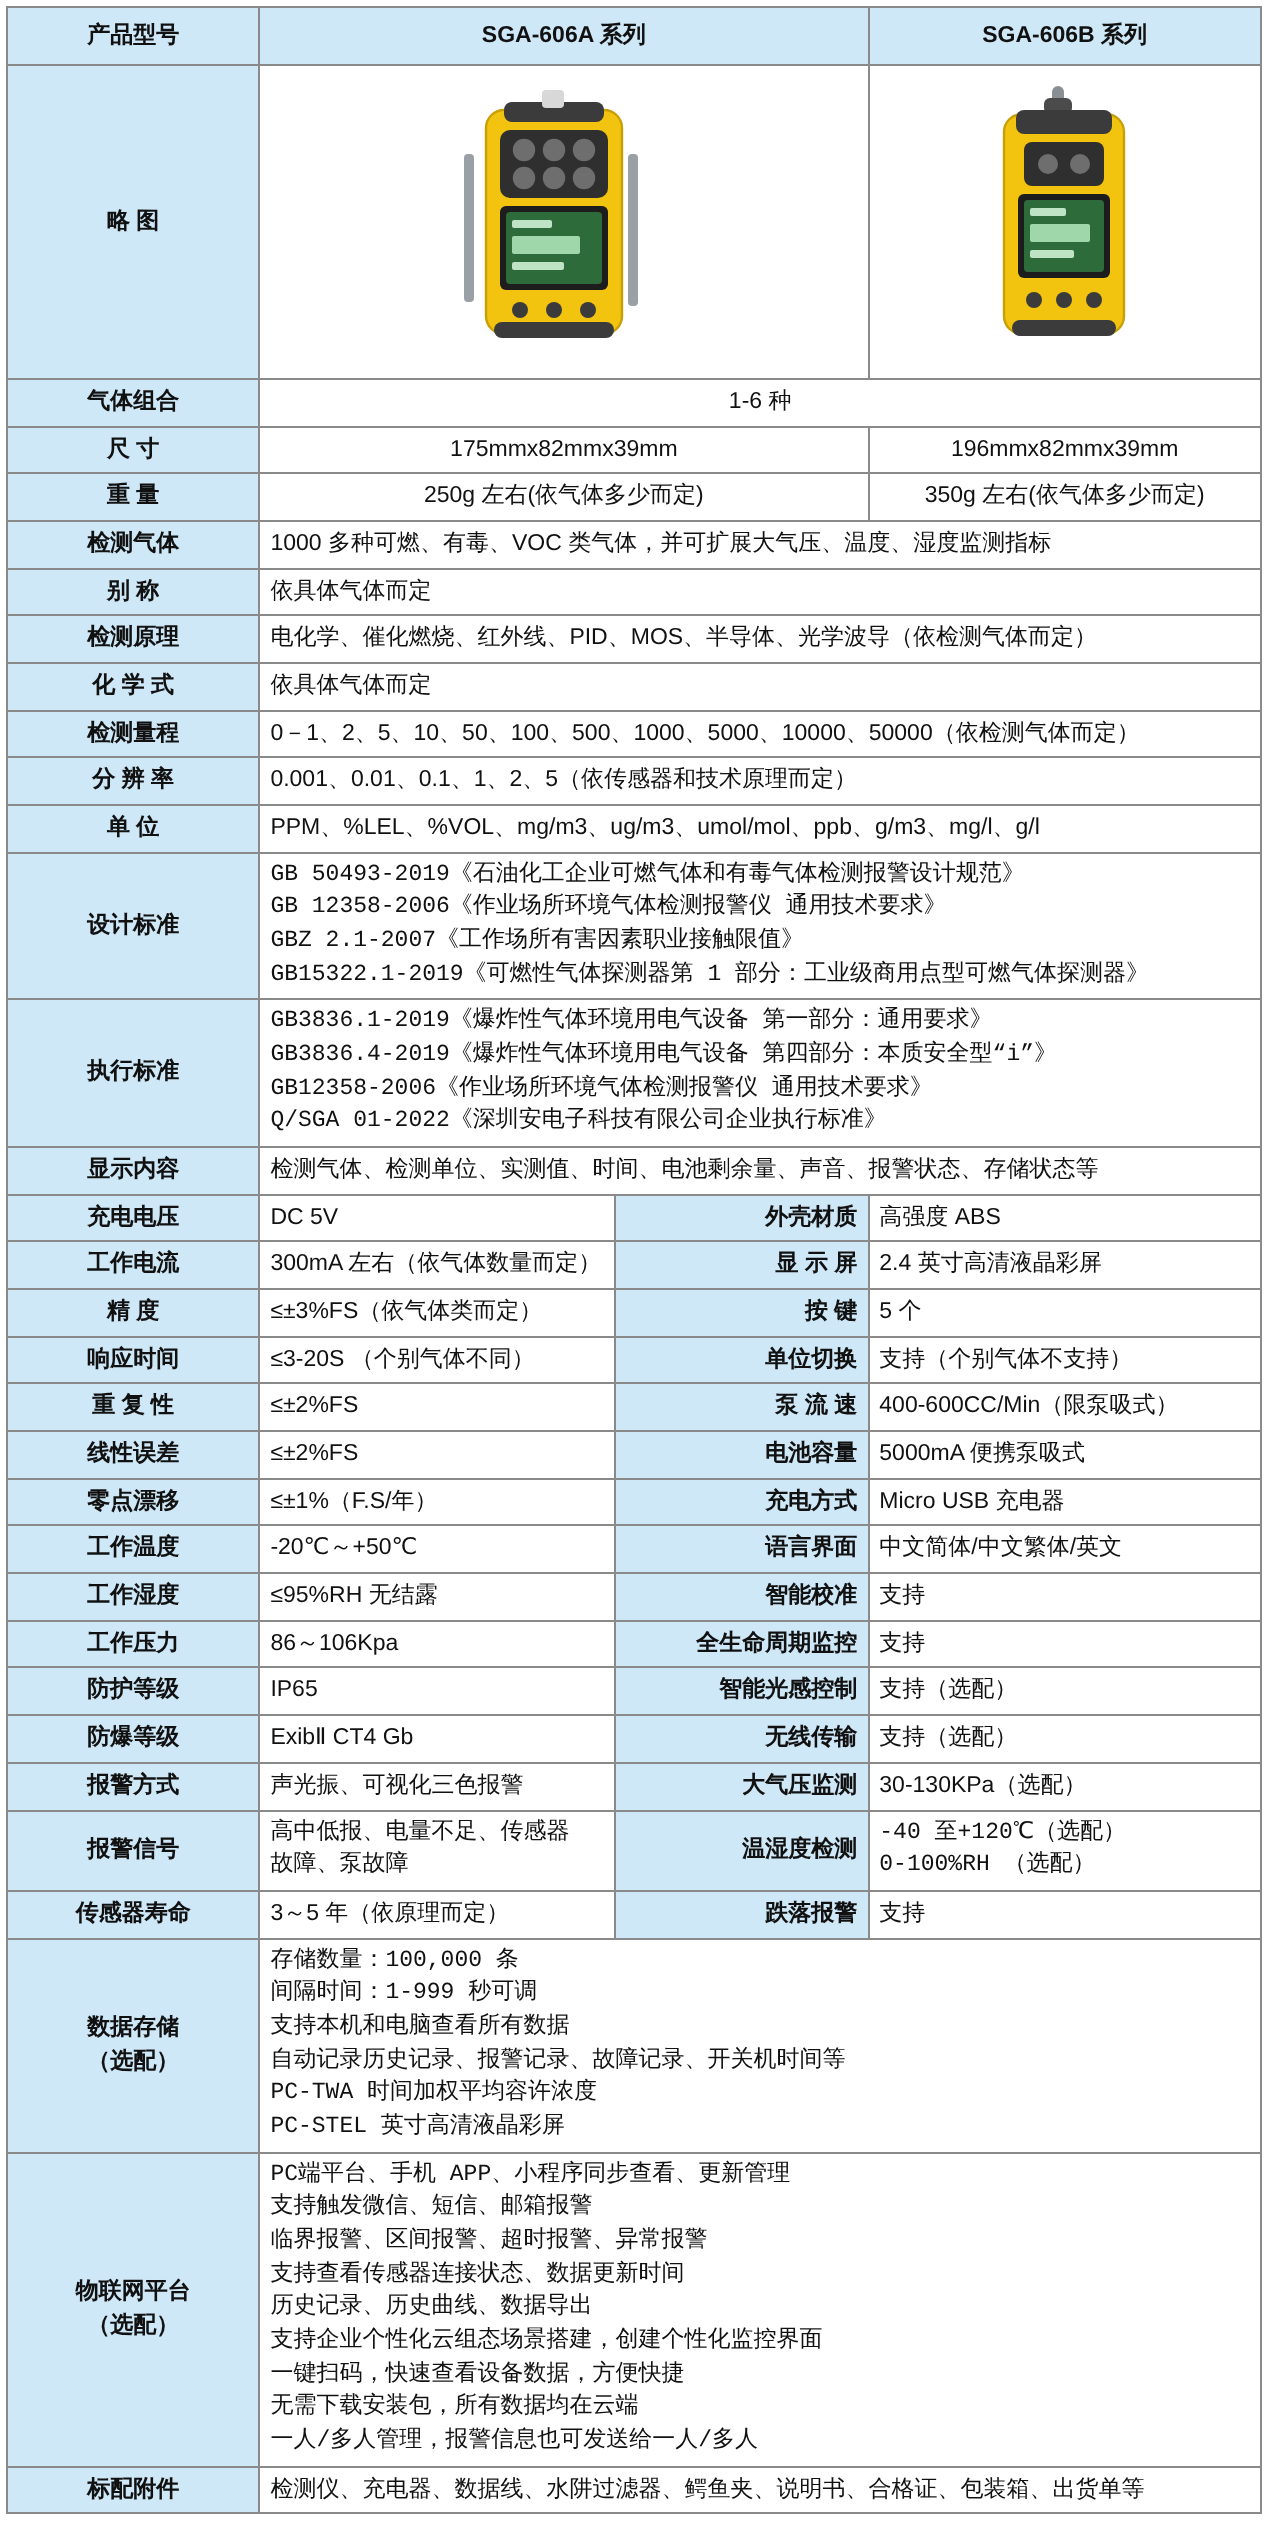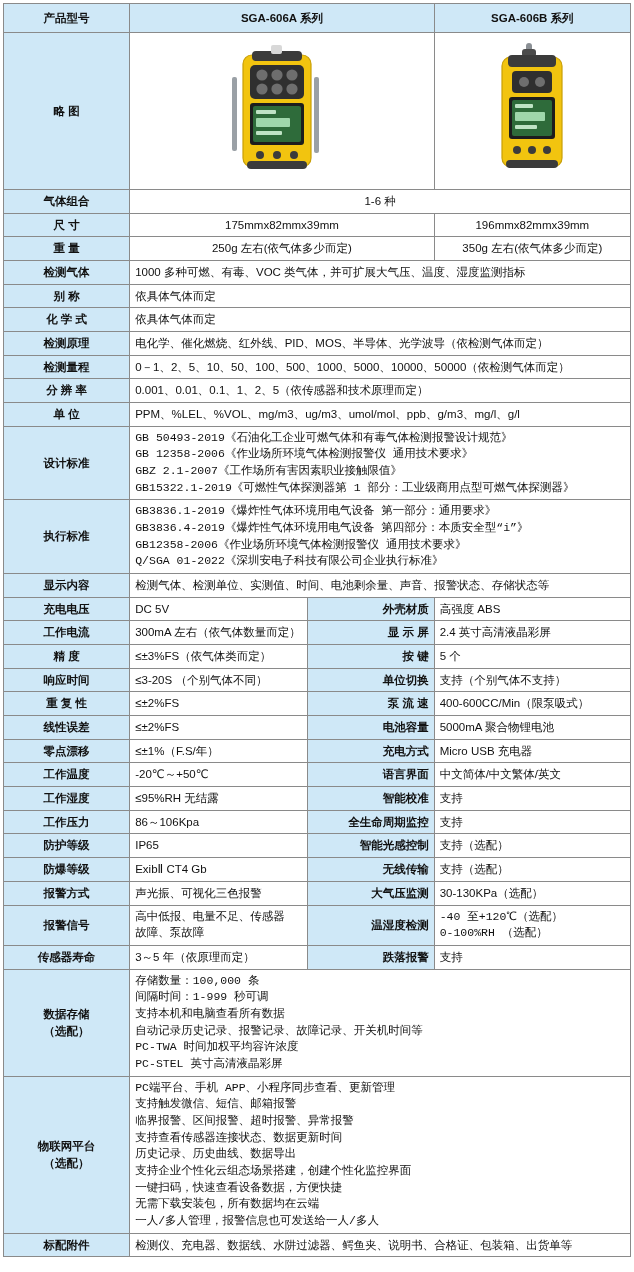--- a/index.html
+++ b/index.html
@@ -189,27 +189,27 @@
     <td class="lbl">检测气体</td>
     <td class="val" colspan="3">1000 多种可燃、有毒、VOC 类气体，并可扩展大气压、温度、湿度监测指标</td>
   </tr>
 
   <tr>
     <td class="lbl">别    称</td>
     <td class="val" colspan="3">依具体气体而定</td>
   </tr>
 
   <tr>
+    <td class="lbl">检测原理</td>
+    <td class="val" colspan="3">电化学、催化燃烧、红外线、PID、MOS、半导体、光学波导（依检测气体而定）</td>
+  </tr>
+
+  <tr>
     <td class="lbl">化 学 式</td>
     <td class="val" colspan="3">依具体气体而定</td>
-  </tr>
-
-  <tr>
-    <td class="lbl">检测原理</td>
-    <td class="val" colspan="3">电化学、催化燃烧、红外线、PID、MOS、半导体、光学波导（依检测气体而定）</td>
   </tr>
 
   <tr>
     <td class="lbl">检测量程</td>
     <td class="val" colspan="3">0－1、2、5、10、50、100、500、1000、5000、10000、50000（依检测气体而定）</td>
   </tr>
 
   <tr>
     <td class="lbl">分 辨 率</td>
     <td class="val" colspan="3">0.001、0.01、0.1、1、2、5（依传感器和技术原理而定）</td>
@@ -277,21 +277,21 @@
     <td class="lbl">重 复 性</td>
     <td class="val">≤±2%FS</td>
     <td class="lbl2">泵 流 速</td>
     <td class="val">400-600CC/Min（限泵吸式）</td>
   </tr>
 
   <tr>
     <td class="lbl">线性误差</td>
     <td class="val">≤±2%FS</td>
     <td class="lbl2">电池容量</td>
-    <td class="val">5000mA 聚合物锂电池</td>
+    <td class="val">5000mA 便携泵吸式</td>
   </tr>
 
   <tr>
     <td class="lbl">零点漂移</td>
     <td class="val">≤±1%（F.S/年）</td>
     <td class="lbl2">充电方式</td>
     <td class="val">Micro USB 充电器</td>
   </tr>
 
   <tr>

